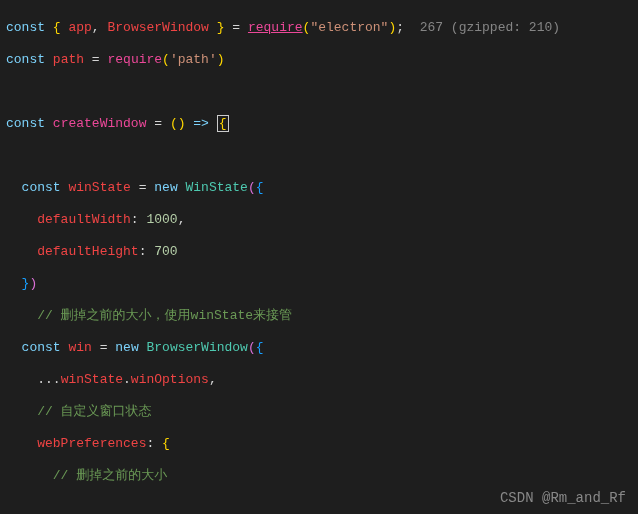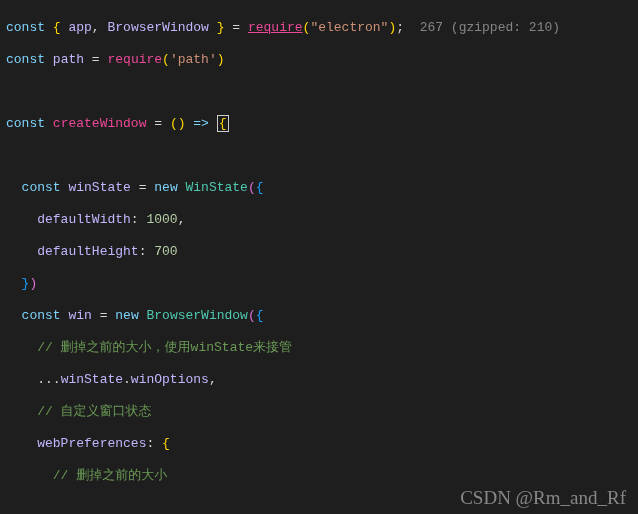--- a/index.html
+++ b/index.html
@@ -13,59 +13,59 @@
     width: 638px;
     height: 514px;
     overflow: hidden;
     position: relative;
   }
   .code {
     padding: 4px 6px;
     white-space: pre;
   }
   .kw { color: #7dd3fc; }
-  .var { color: #c4b5fd; }
+  .var { color: #ef4444; }
   .cls { color: #4ec9b0; }
   .fn { color: #ec4899; }
   .str { color: #ce9178; }
   .num { color: #b5cea8; }
   .cm { color: #6a9955; }
   .op { color: #d4d4d4; }
   .br1 { color: #ffd700; }
   .br2 { color: #da70d6; }
   .br3 { color: #179fff; }
   .pn { color: #d4d4d4; }
   .hint { color: #858585; }
   .ul { text-decoration: underline; }
   .watermark {
     position: absolute;
     right: 12px;
     bottom: 8px;
     color: #888888;
-    font-family: Liberation Serif, serif;
-    font-size: 19px;
+    font-family: Liberation Mono, monospace;
+    font-size: 14px;
   }
   .line { display: block; }
   .cursor-box { border: 1px solid #ccc; padding: 0 1px; }
 </style>
 </head>
 <body>
 
 <div class="code">
 <span class="line"><span class="kw">const</span> <span class="br1">{</span> <span class="var">app</span><span class="pn">,</span> <span class="var">BrowserWindow</span> <span class="br1">}</span> <span class="op">=</span> <span class="fn ul">require</span><span class="br1">(</span><span class="str">"electron"</span><span class="br1">)</span><span class="pn">;</span>  <span class="hint">267 (gzipped: 210)</span></span>
 <span class="line"><span class="kw">const</span> <span class="var">path</span> <span class="op">=</span> <span class="fn">require</span><span class="br1">(</span><span class="str">'path'</span><span class="br1">)</span></span>
 <span class="line"> </span>
 <span class="line"><span class="kw">const</span> <span class="fn">createWindow</span> <span class="op">=</span> <span class="br1">()</span> <span class="kw">=&gt;</span> <span class="br1 cursor-box">{</span></span>
 <span class="line"> </span>
 <span class="line">  <span class="kw">const</span> <span class="var">winState</span> <span class="op">=</span> <span class="kw">new</span> <span class="cls">WinState</span><span class="br2">(</span><span class="br3">{</span></span>
 <span class="line">    <span class="var">defaultWidth</span><span class="pn">:</span> <span class="num">1000</span><span class="pn">,</span></span>
 <span class="line">    <span class="var">defaultHeight</span><span class="pn">:</span> <span class="num">700</span></span>
 <span class="line">  <span class="br3">}</span><span class="br2">)</span></span>
+<span class="line">    <span class="cm">// 删掉之前的大小，使用winState来接管</span></span>
 <span class="line">  <span class="kw">const</span> <span class="var">win</span> <span class="op">=</span> <span class="kw">new</span> <span class="cls">BrowserWindow</span><span class="br2">(</span><span class="br3">{</span></span>
-<span class="line">    <span class="cm">// 删掉之前的大小，使用winState来接管</span></span>
 <span class="line">    <span class="pn">...</span><span class="var">winState</span><span class="pn">.</span><span class="var">winOptions</span><span class="pn">,</span></span>
 <span class="line">    <span class="cm">// 自定义窗口状态</span></span>
 <span class="line">    <span class="var">webPreferences</span><span class="pn">:</span> <span class="br1">{</span></span>
 <span class="line">      <span class="cm">// 删掉之前的大小</span></span>
 
 
 
 
 
 

